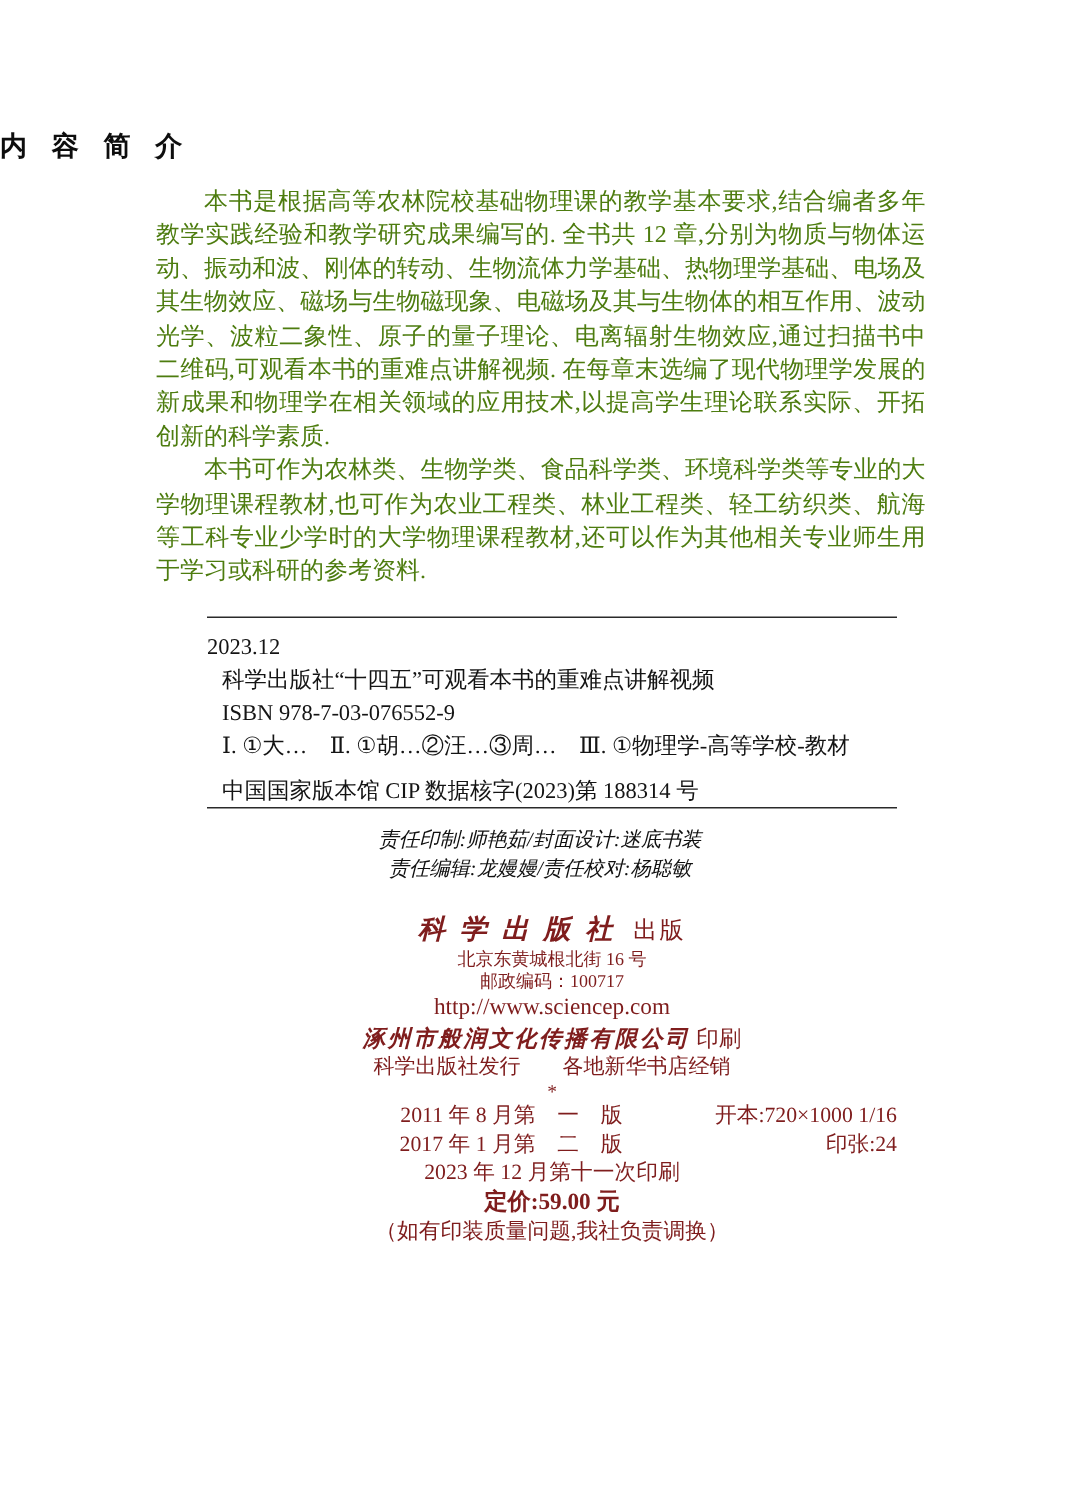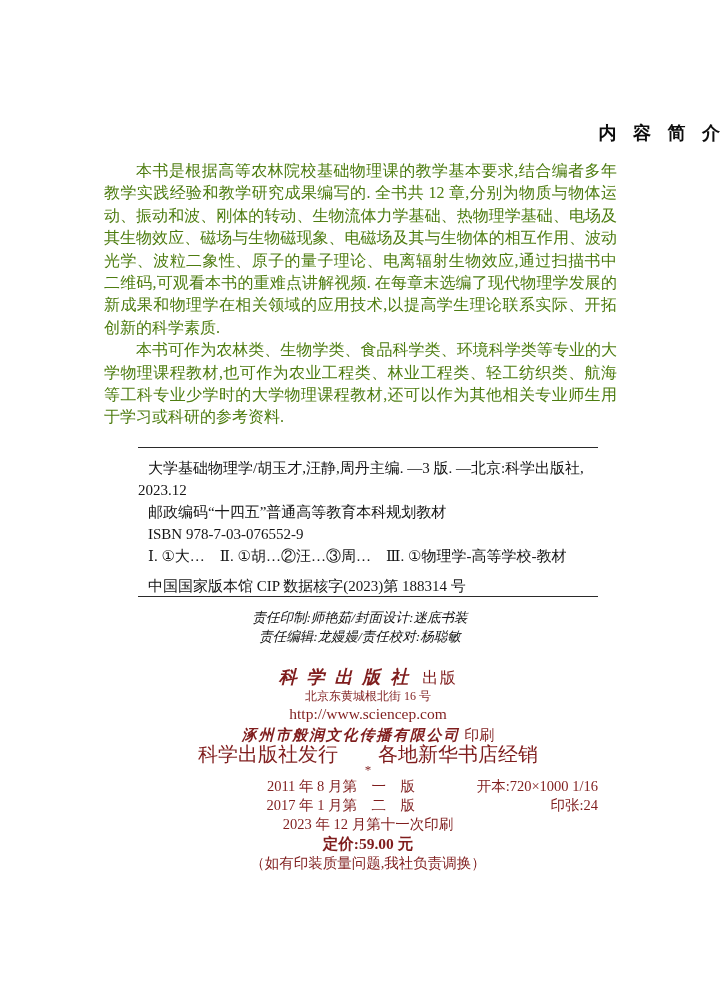--- a/index.html
+++ b/index.html
@@ -9,22 +9,22 @@
     width: 720px;
     height: 1000px;
     margin: 0 auto;
     background: #ffffff;
     color: #111;
     font-family: "Liberation Serif", "DejaVu Serif", serif;
     overflow: hidden;
   }
   
   .intro-title {
-    padding-top: 120px;
-    text-align: right;
+    padding-top: 84px;
+    text-align: left;
     font-size: 18px;
     font-weight: bold;
     word-spacing: 12px;
     line-height: 26px;
     color: #0d0d0d;
   }
   .intro {
     margin: 14px 103px 0 104px;
     font-size: 16px;
     line-height: 22.4px;
@@ -85,21 +85,21 @@
   .postcode { font-size: 12px; line-height: 15px; }
   .site-url { font-size: 15.5px; line-height: 17px; margin-top: 1px; }
   .printer-line { margin-top: 3px; line-height: 19px; }
   .printer-name {
     font-weight: bold;
     font-style: italic;
     font-size: 15px;
     letter-spacing: 0.12em;
   }
   .print-label { font-size: 15px; }
-  .distribution { font-size: 20px; line-height: 18px; }
+  .distribution { font-size: 14px; line-height: 18px; }
   .star { font-size: 13px; line-height: 14px; }
   .ed-table { margin: 0 0 0 95px; text-align: right; }
   .ed-row { display: flex; font-size: 14.5px; line-height: 19px; }
   .ed-left { width: 182px; flex: 0 0 auto; }
   .ed-right { flex: 1 1 auto; }
   .printing-line { font-size: 14.5px; line-height: 19px; }
   .price-line { font-size: 15.5px; font-weight: bold; line-height: 19px; }
   .quality-note { font-size: 14.5px; line-height: 20px; }
 </style>
 </head>
@@ -110,42 +110,42 @@
   <div class="intro-title">内 容 简 介</div>
 
   <div class="intro">
     <p>本书是根据高等农林院校基础物理课的教学基本要求,结合编者多年教学实践经验和教学研究成果编写的. 全书共 12 章,分别为物质与物体运动、振动和波、刚体的转动、生物流体力学基础、热物理学基础、电场及其生物效应、磁场与生物磁现象、电磁场及其与生物体的相互作用、波动光学、波粒二象性、原子的量子理论、电离辐射生物效应,通过扫描书中二维码,可观看本书的重难点讲解视频. 在每章末选编了现代物理学发展的新成果和物理学在相关领域的应用技术,以提高学生理论联系实际、开拓创新的科学素质.</p>
     <p>本书可作为农林类、生物学类、食品科学类、环境科学类等专业的大学物理课程教材,也可作为农业工程类、林业工程类、轻工纺织类、航海等工科专业少学时的大学物理课程教材,还可以作为其他相关专业师生用于学习或科研的参考资料.</p>
   </div>
 
   <hr class="rule rule-top">
 
   <div class="cip">
-    <div class="cip-line indent">大学基础物理学/胡玉才,汪静,周丹主编. —3 版. —北京:科学出版社,</div>
     <div class="cip-line">2023.12</div>
-    <div class="cip-line indent">邮政编码“十四五”普通高等教育本科规划教材</div>
+    <div class="cip-line indent">科学出版社“十四五”可观看本书的重难点讲解视频</div>
     <div class="cip-line indent">ISBN 978-7-03-076552-9</div>
     <div class="cip-line indent">Ⅰ. ①大…　Ⅱ. ①胡…②汪…③周…　Ⅲ. ①物理学-高等学校-教材</div>
     <div class="cip-record">中国国家版本馆 CIP 数据核字(2023)第 188314 号</div>
   </div>
 
   <hr class="rule rule-bottom">
 
   <div class="credits">
     <div>责任印制:师艳茹/封面设计:迷底书装</div>
     <div>责任编辑:龙嫚嫚/责任校对:杨聪敏</div>
   </div>
 
   <div class="colophon">
 
     <div class="logo-line">
       <span class="press-logo">科学出版社</span>
       <span class="publish-label">出版</span>
     </div>
     <div class="addr">北京东黄城根北街 16 号</div>
+    <div class="postcode">邮政编码：100717</div>
     <div class="site-url">http://www.sciencep.com</div>
 
     <div class="printer-line">
       <span class="printer-name">涿州市般润文化传播有限公司</span>
       <span class="print-label">印刷</span>
     </div>
     <div class="distribution">科学出版社发行　　各地新华书店经销</div>
     <div class="star">*</div>
 
     <div class="ed-table">

